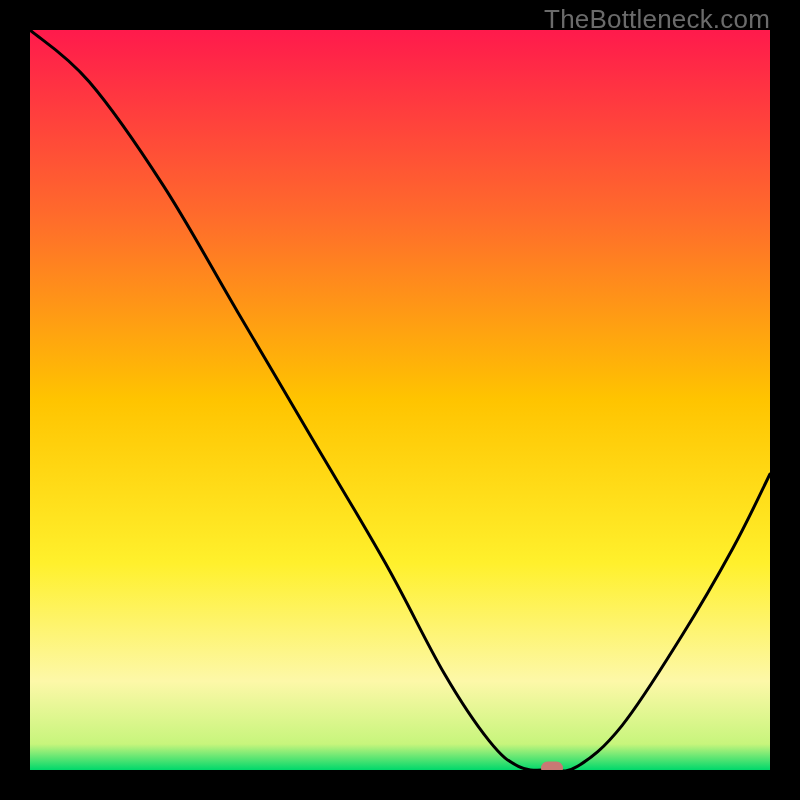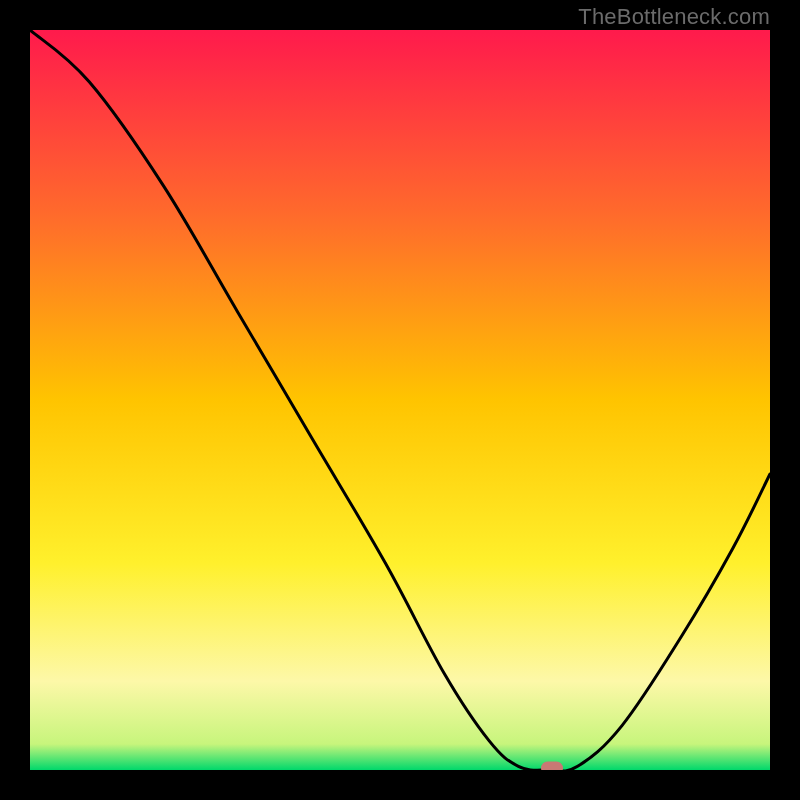--- a/index.html
+++ b/index.html
@@ -45,21 +45,21 @@
     width: 22px;
     height: 13px;
     border-radius: 7px;
     transform: translate(-50%, -50%);
   }
   .watermark {
     position: absolute;
     top: 4px;
     right: 30px;
     font-family: Arial, Helvetica, sans-serif;
-    font-size: 22px;
+    font-size: 26px;
     font-weight: 500;
     color: #6b6b6b;
     letter-spacing: 0.2px;
   }
 </style>
 </head>
 <body>
 
 <div class="frame">
   <div class="watermark">TheBottleneck.com</div>

